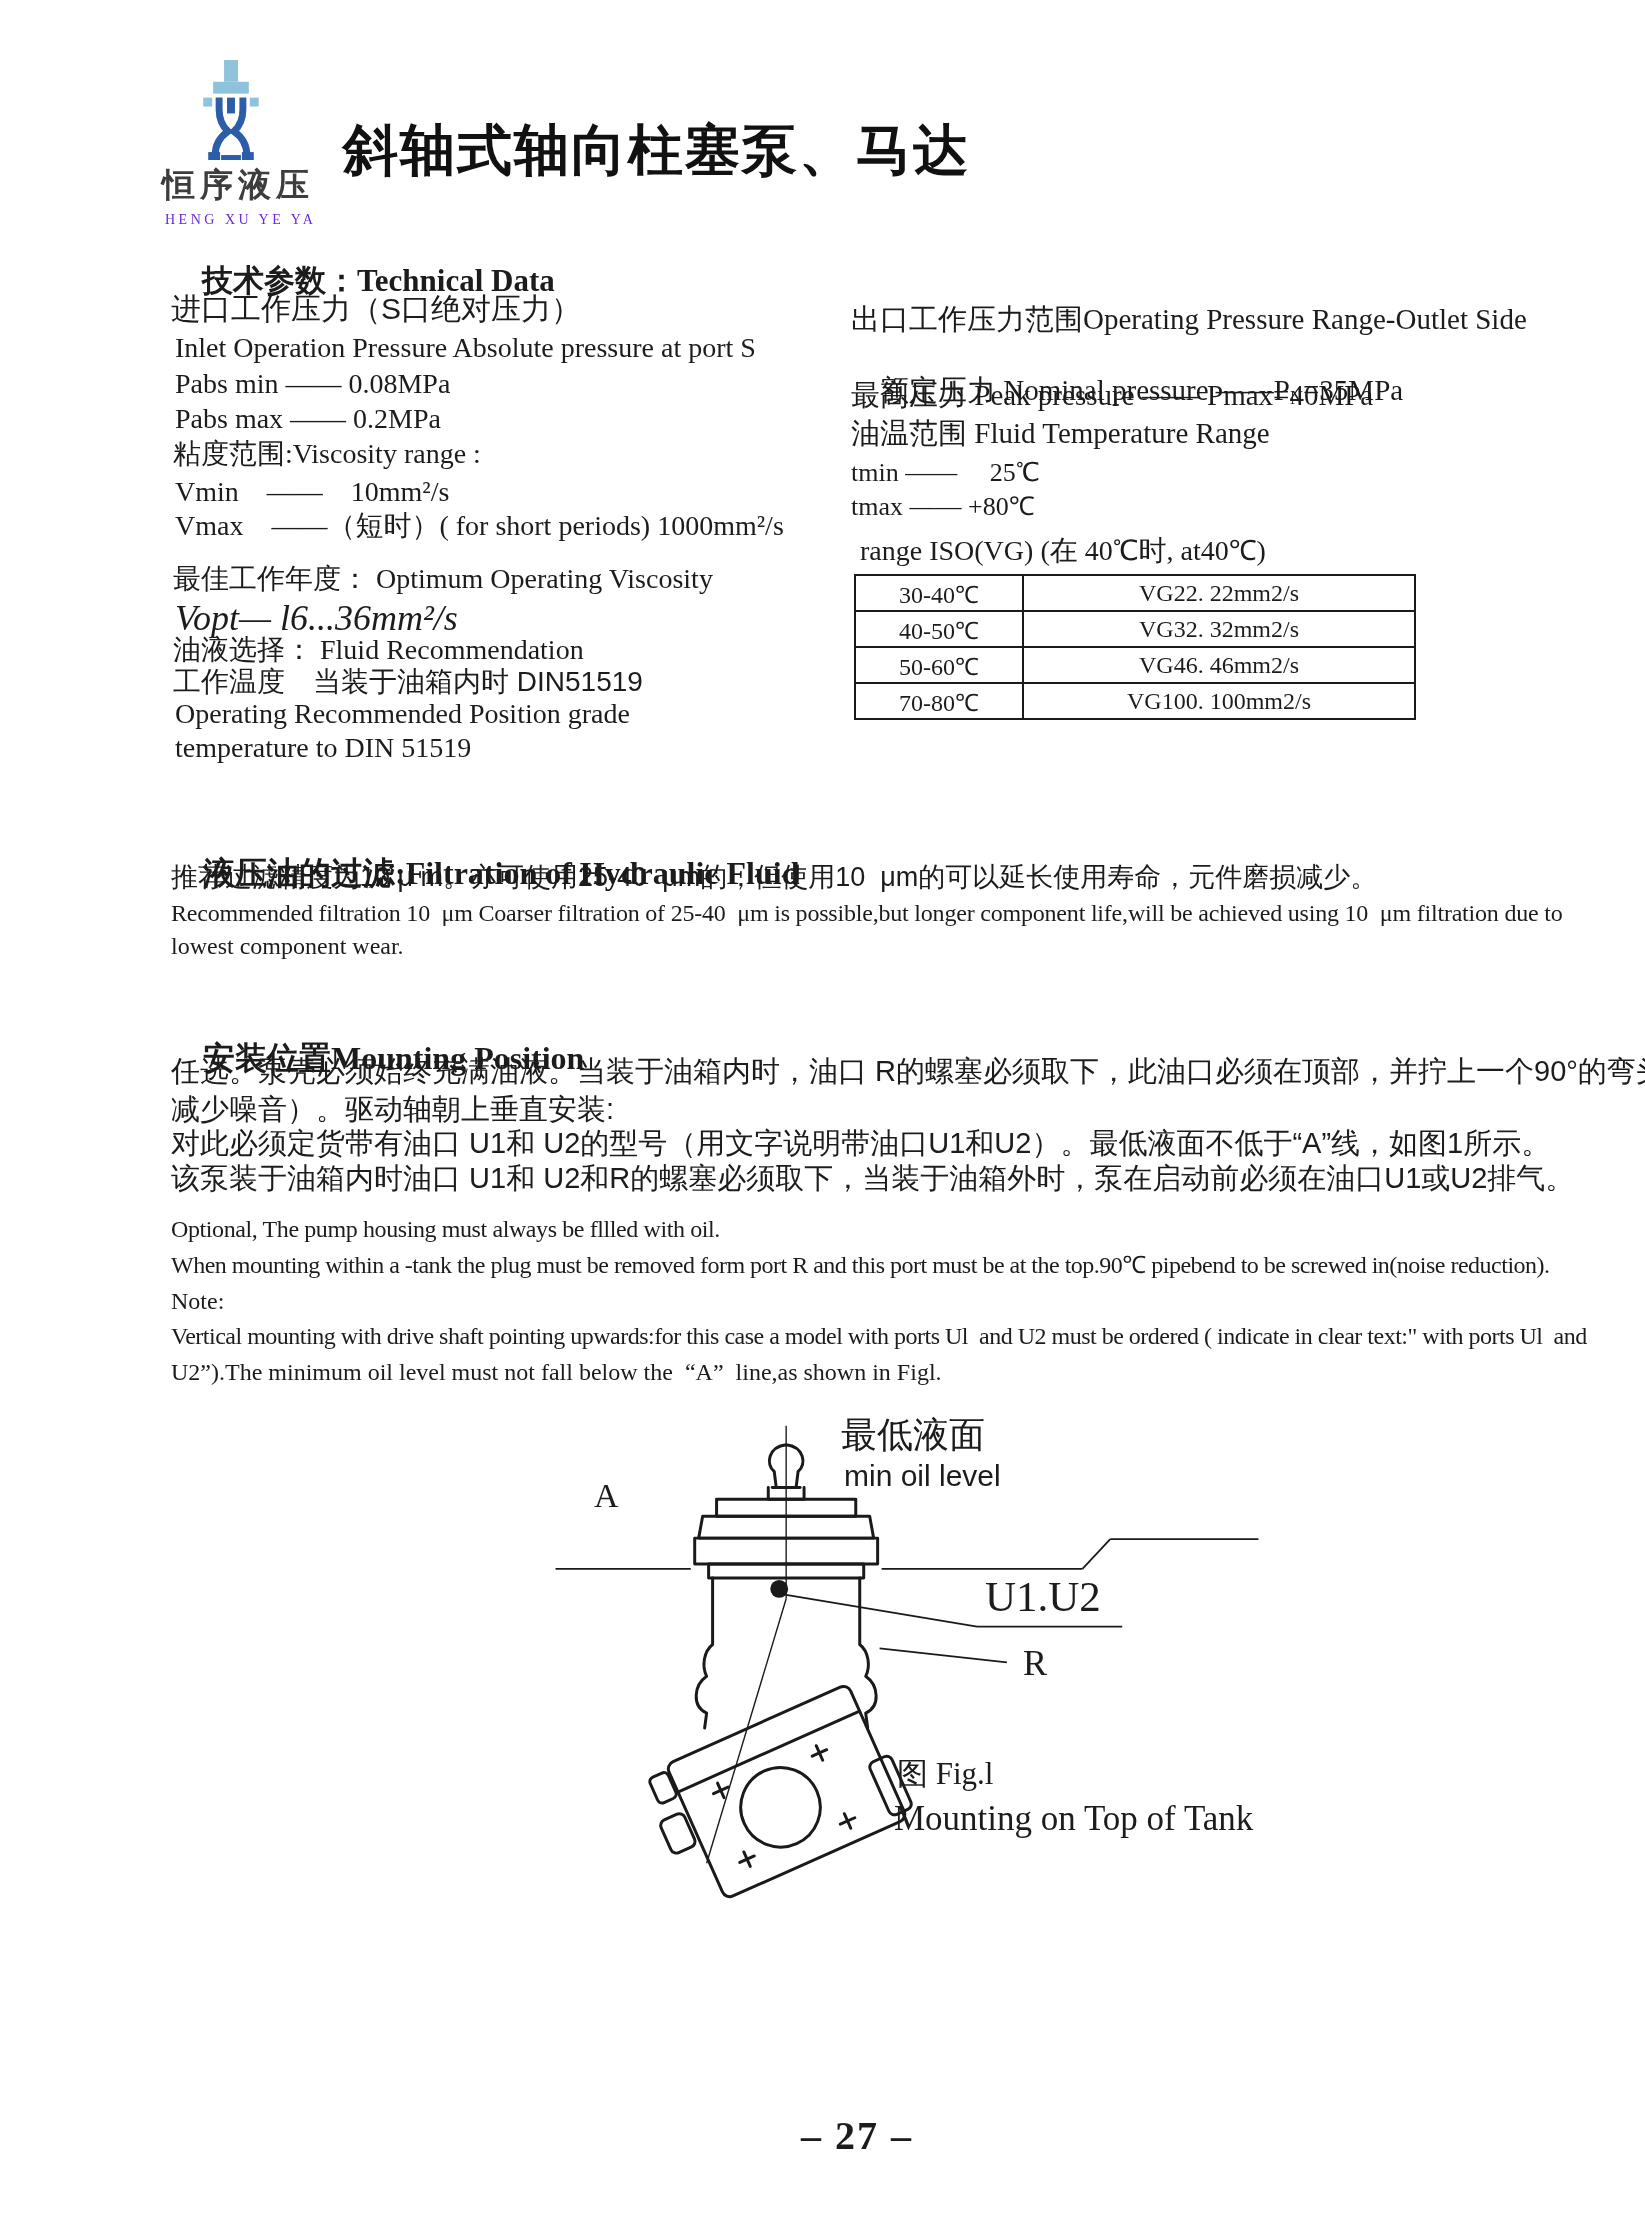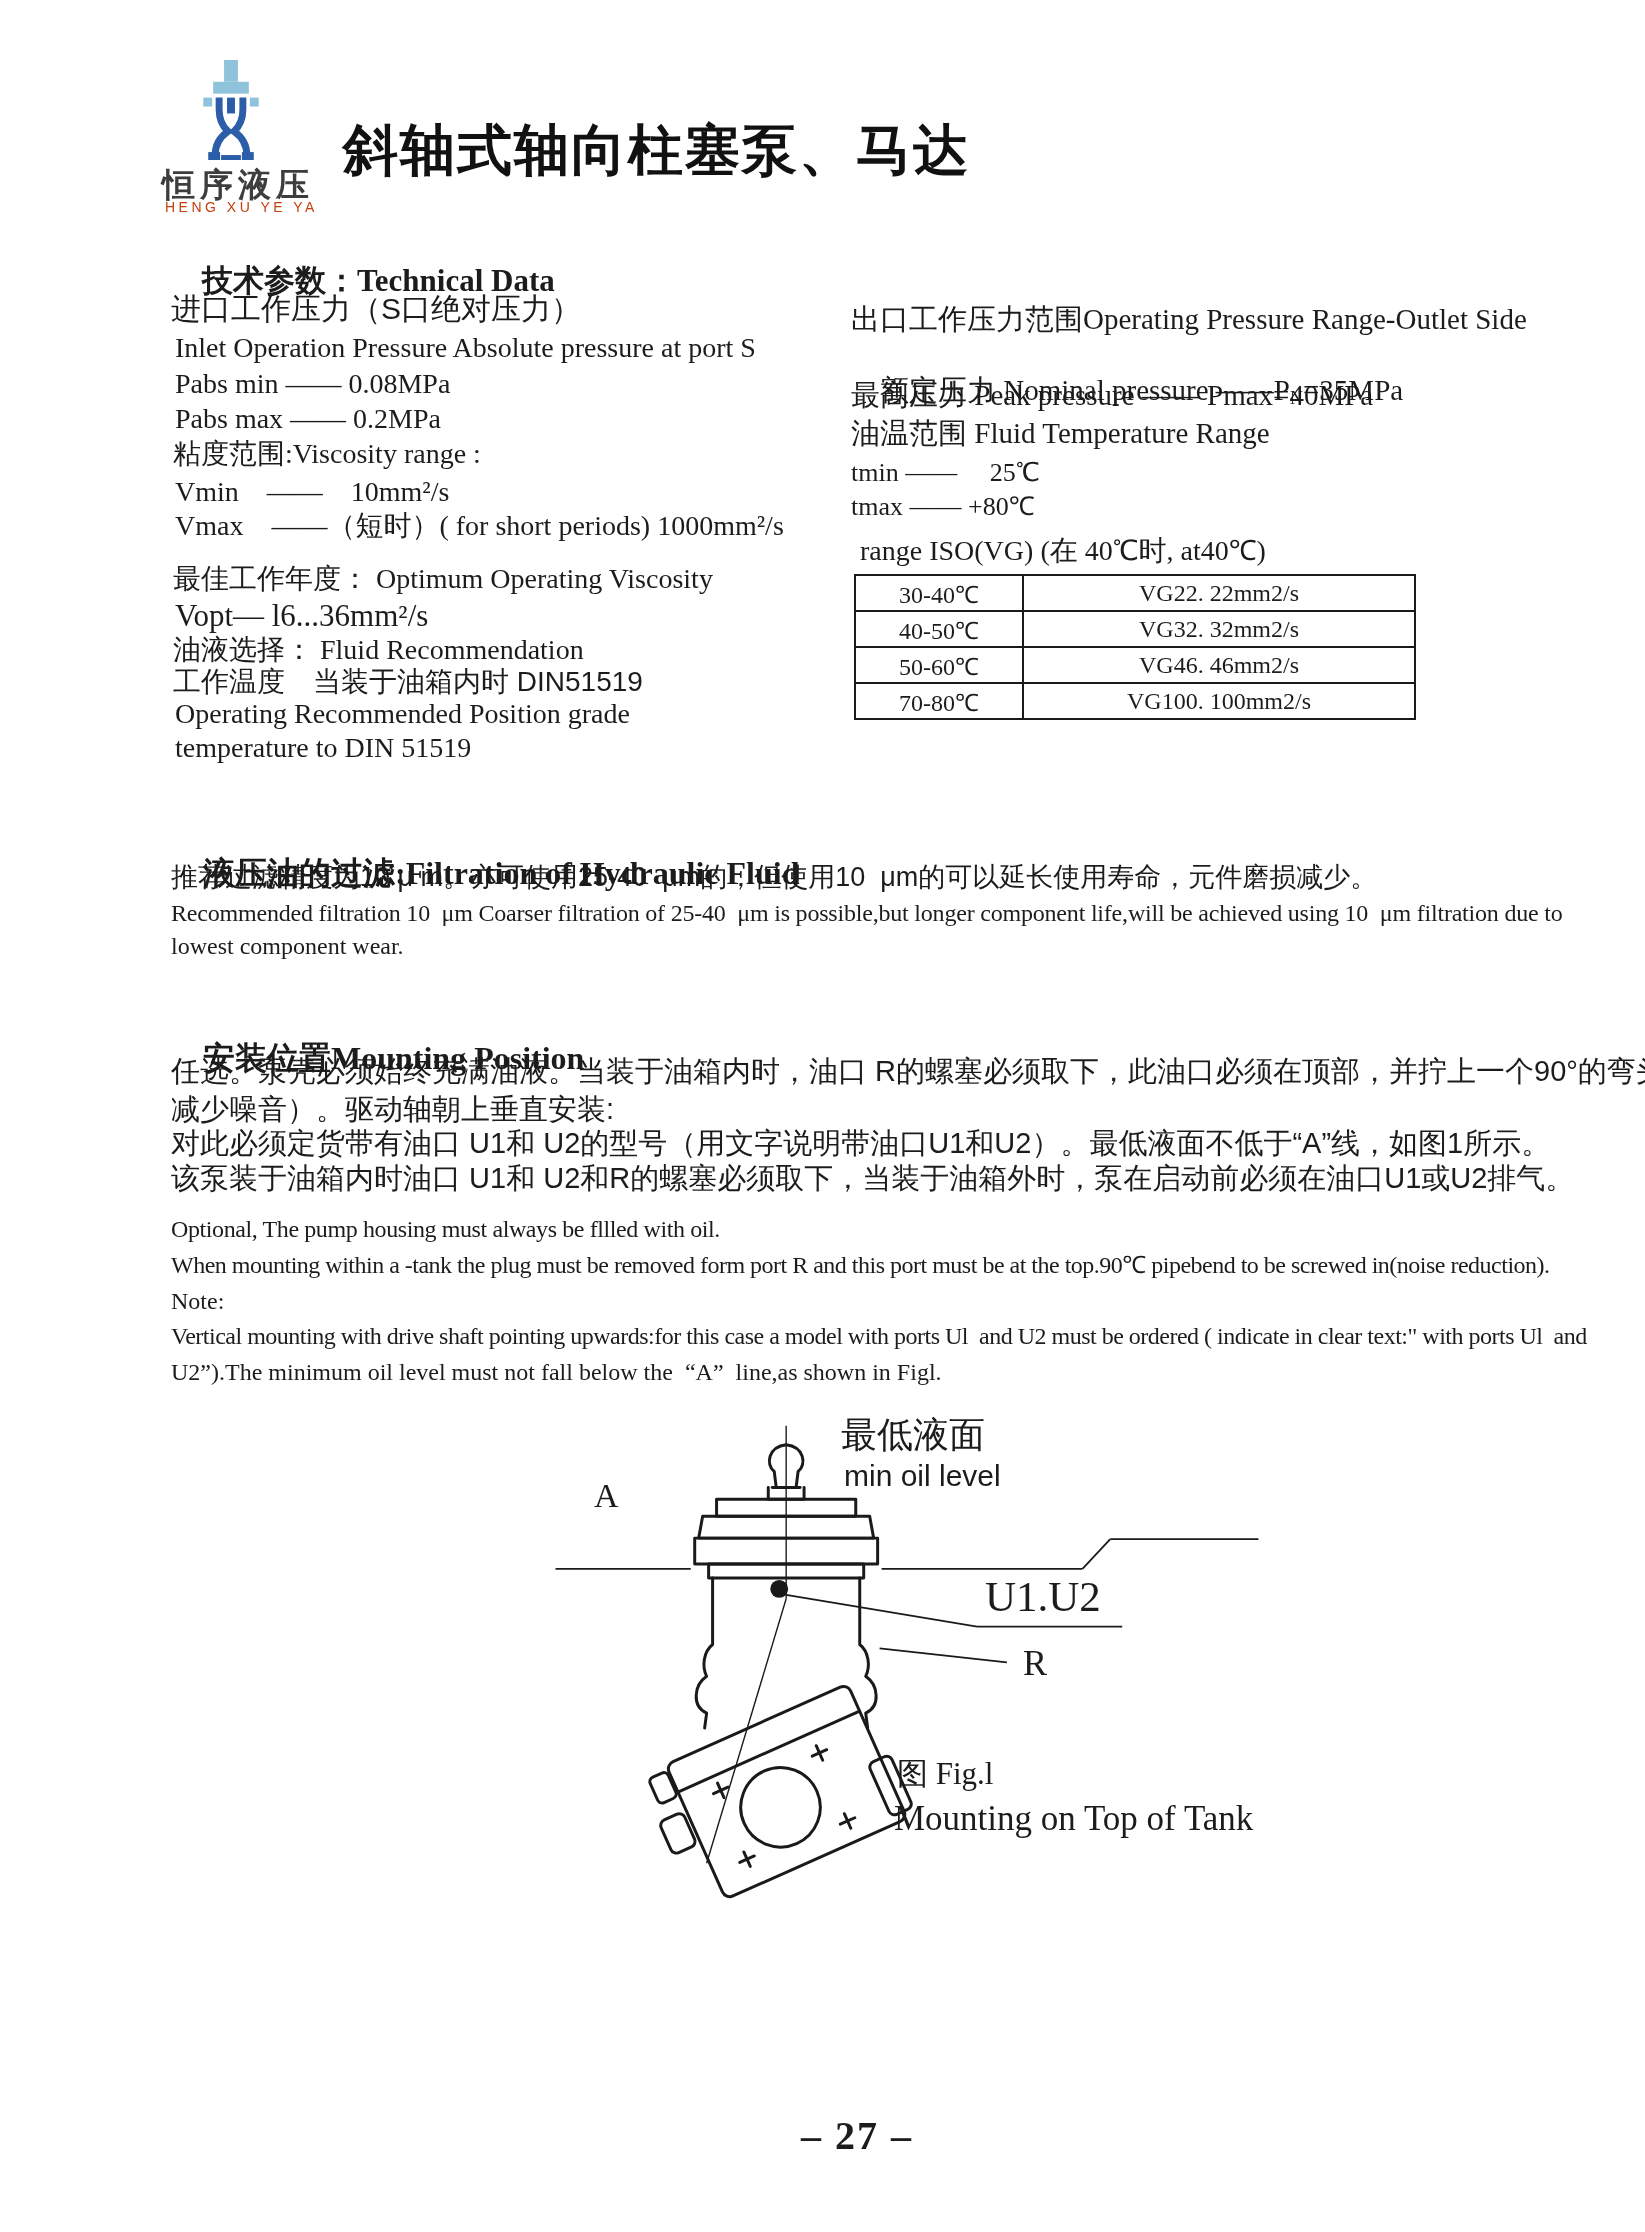--- a/index.html
+++ b/index.html
@@ -8,21 +8,21 @@
   .cn{font-family:"Liberation Sans",sans-serif;}
   .en{font-family:"Liberation Serif",serif;}
   .mix{font-family:"Liberation Serif",serif;}
   .bold{font-weight:bold;}
   .heading .hcn{font-family:Liberation Serif, serif;font-weight:bold;}
   .heading .hen{font-family:"Liberation Serif",serif;font-weight:bold;}
   .sub{font-size:0.62em;vertical-align:-0.25em;}
   table.iso{position:absolute;border-collapse:collapse;table-layout:fixed;}
   table.iso td{border:2px solid #1a1a1a;text-align:center;font-family:"Liberation Serif",serif;font-size:24px;height:34px;padding:0;}
   .logo-cn{position:absolute;font-family:"Liberation Sans",sans-serif;font-weight:bold;color:#3d3d3d;}
-  .logo-en{position:absolute;font-family:Liberation Sans, sans-serif;color:#c2410c;}
+  .logo-en{position:absolute;font-family:Liberation Serif, serif;color:#6d28d9;margin-top:13px;}
   svg{position:absolute;}
   .fig-label{position:absolute;white-space:pre;}
 </style>
 </head>
 <body>
 
 <div id="page">
 
   <svg style="left:181px;top:58px;" width="100" height="103" viewBox="0 0 100 104">
     <g fill="none">
@@ -49,21 +49,21 @@
 
   <div class="line cn" style="left:171px;top:292px;font-size:30px;">进口工作压力（S口绝对压力）</div>
   <div class="line en" style="left:175px;top:332px;font-size:28px;">Inlet Operation Pressure Absolute pressure at port S</div>
   <div class="line en" style="left:175px;top:368px;font-size:28px;">Pabs min —— 0.08MPa</div>
   <div class="line en" style="left:175px;top:403px;font-size:28px;">Pabs max —— 0.2MPa</div>
   <div class="line mix" style="left:173px;top:438px;font-size:28px;">粘度范围:Viscosity range :</div>
   <div class="line en" style="left:175px;top:476px;font-size:28px;">Vmin　——　10mm²/s</div>
   <div class="line mix" style="left:175px;top:510px;font-size:28px;">Vmax　——（短时）( for short periods) 1000mm²/s</div>
 
   <div class="line mix" style="left:173px;top:563px;font-size:28px;">最佳工作年度： Optimum Operating Viscosity</div>
-  <div class="line en" style="left:175px;top:598px;font-size:31px;">Vopt— l6...36mm²/s</div>
+  <div class="line en" style="left:175px;top:598px;font-size:36px;font-style:italic;">Vopt— l6...36mm²/s</div>
   <div class="line mix" style="left:173px;top:634px;font-size:28px;">油液选择： Fluid Recommendation</div>
   <div class="line cn" style="left:173px;top:666px;font-size:28px;">工作温度　当装于油箱内时 DIN51519</div>
   <div class="line en" style="left:175px;top:698px;font-size:28px;">Operating Recommended Position grade</div>
   <div class="line en" style="left:175px;top:732px;font-size:28px;">temperature to DIN 51519</div>
 
   <div class="line mix" style="left:851px;top:303px;font-size:29px;">出口工作压力范围Operating Pressure Range-Outlet Side</div>
   <div class="line mix" style="left:851px;top:341px;font-size:29px;">
     <span>额定压力 Nominal pressure ——P</span><span class="sub">N</span><span>=35MPa</span>
   </div>
   <div class="line mix" style="left:851px;top:379px;font-size:29px;">最高压力 Peak pressure —— Pmax=40MPa</div>

